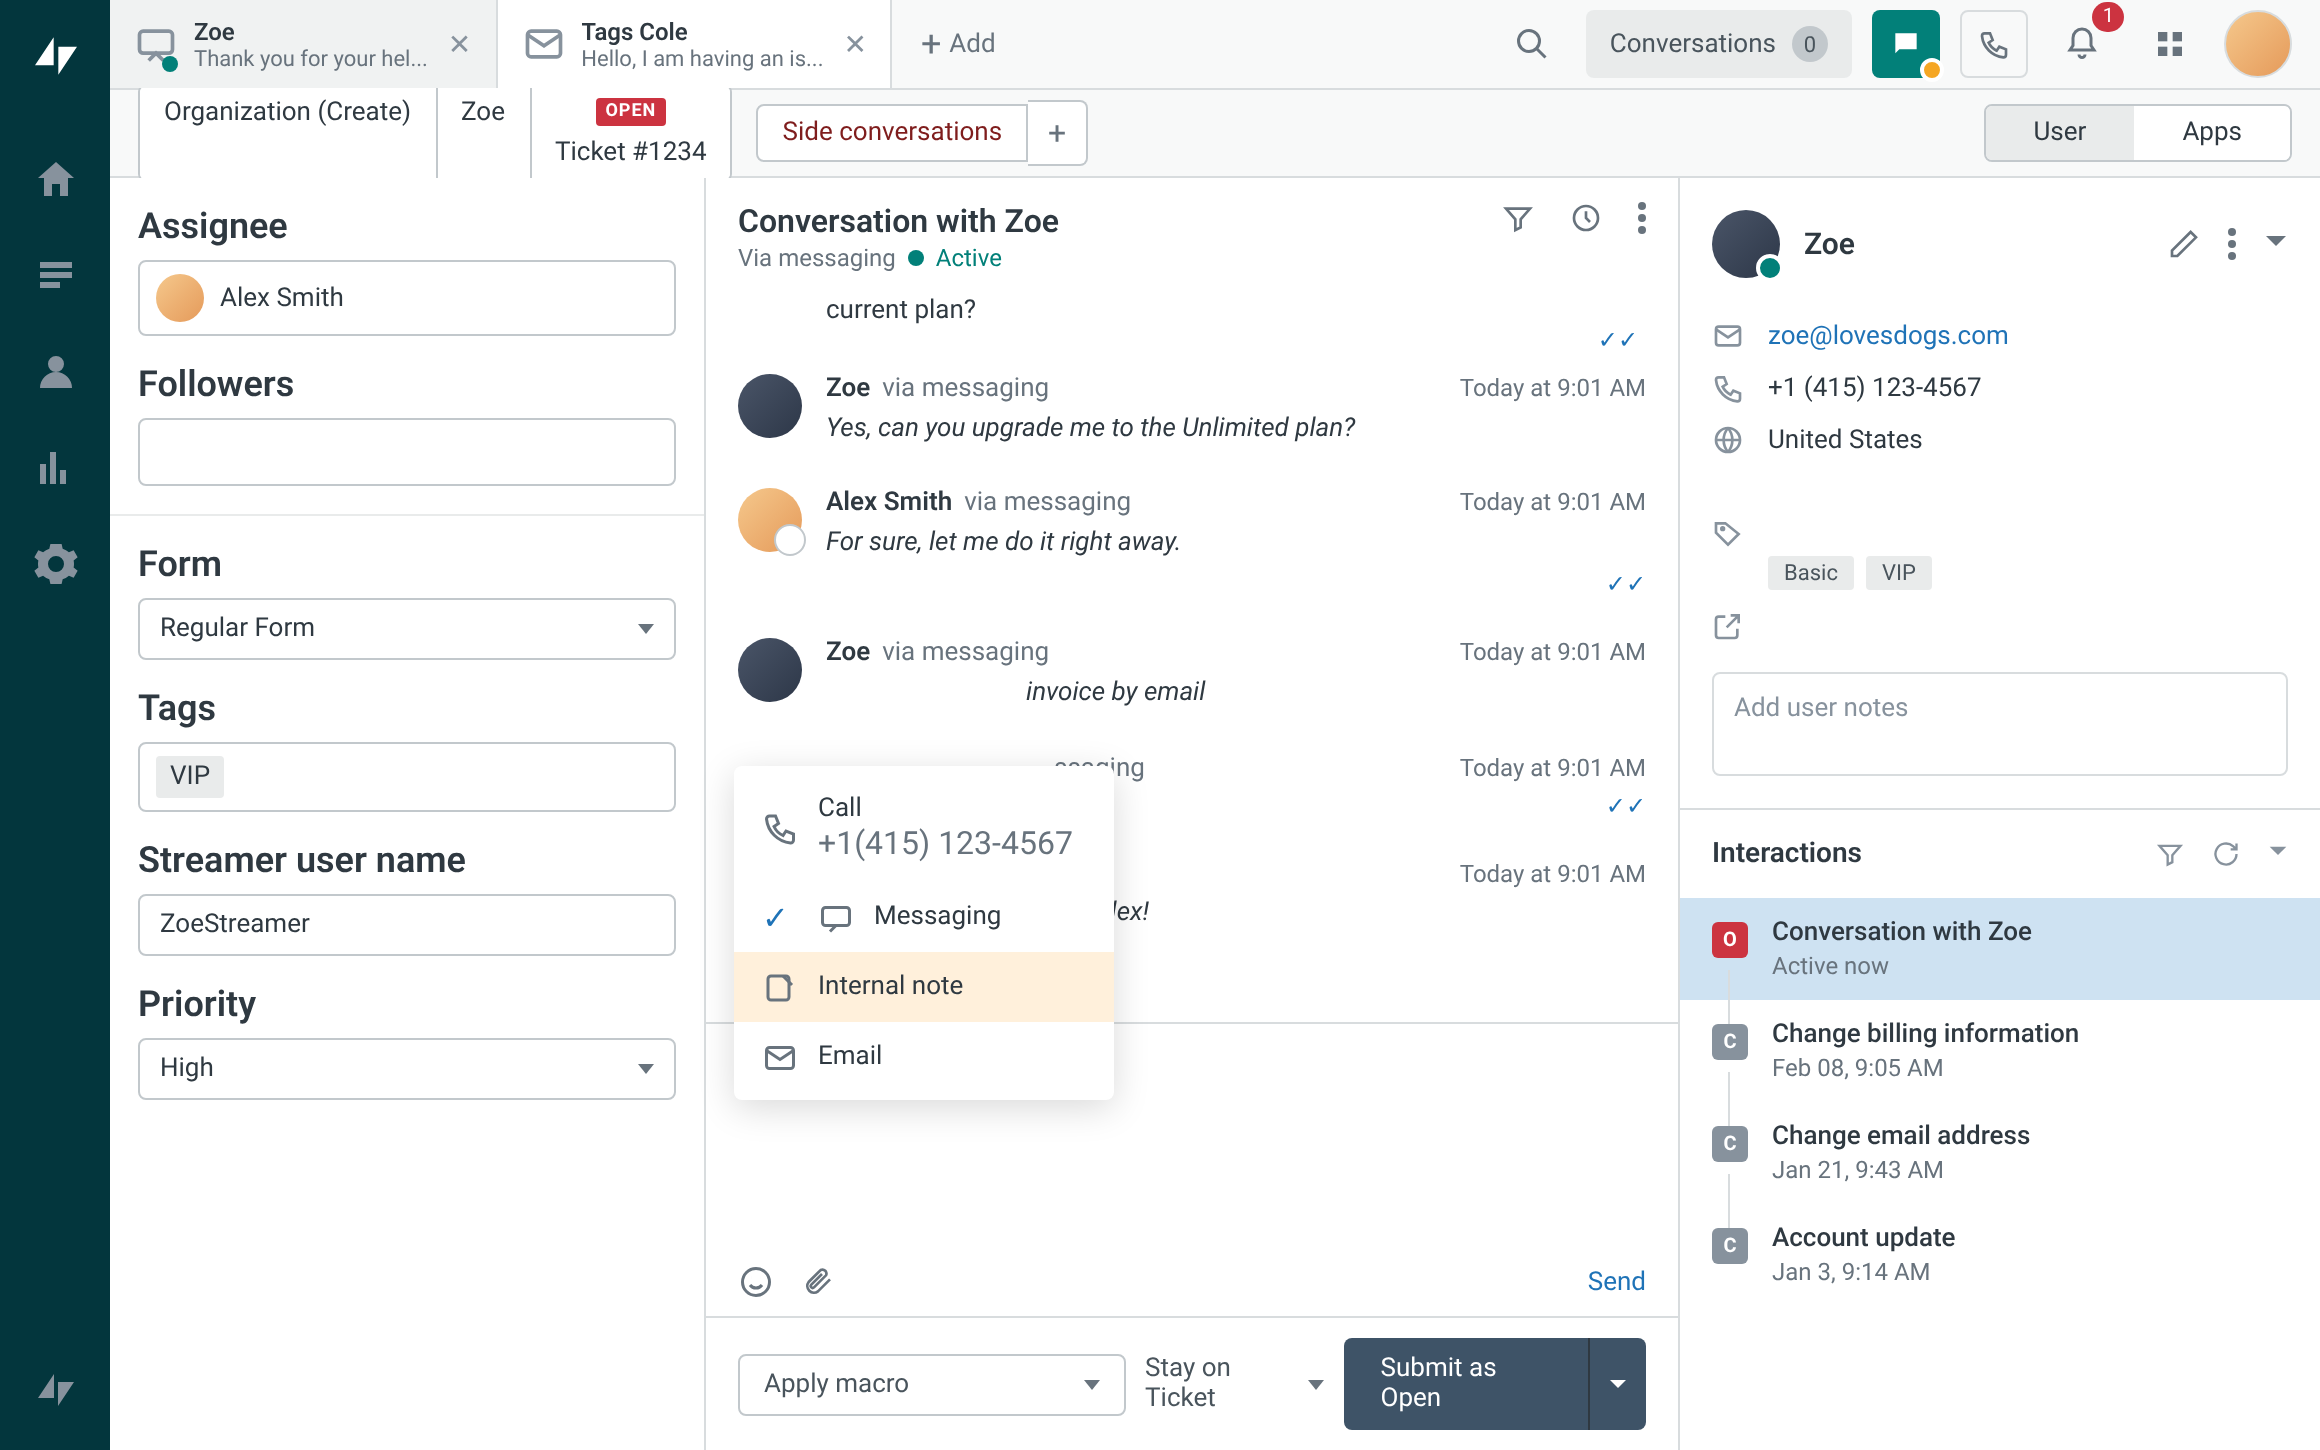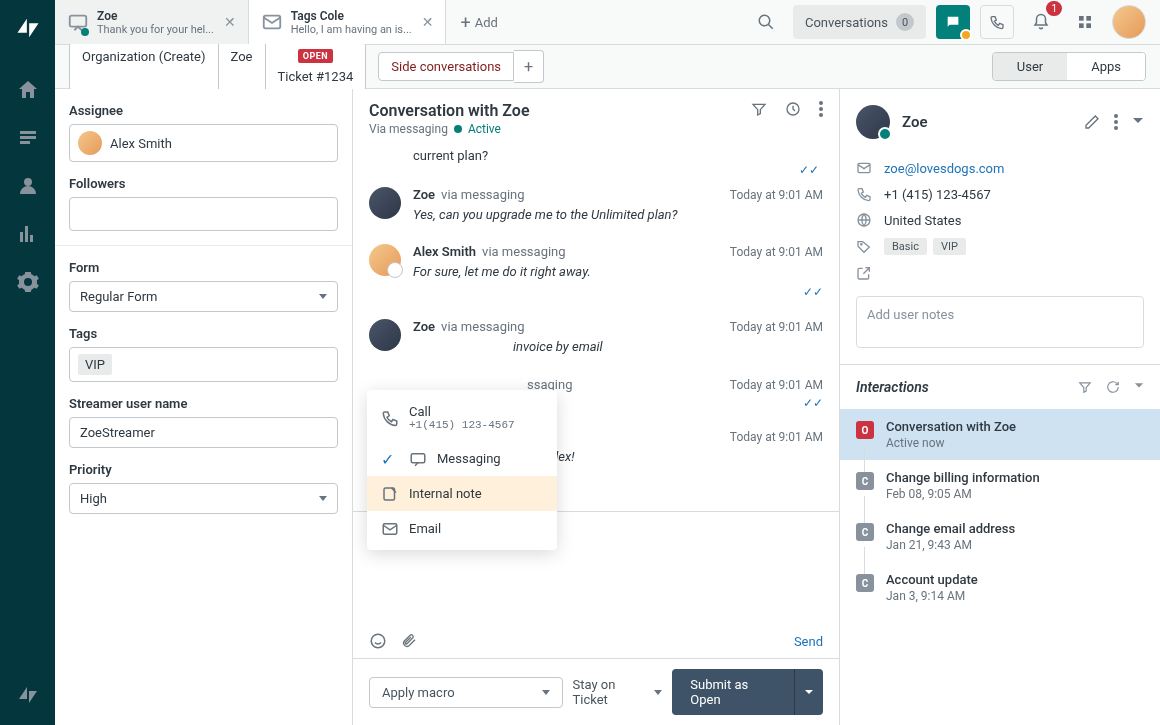--- a/index.html
+++ b/index.html
@@ -49,21 +49,21 @@
   .pill-side{border-radius:4px 0 0 4px; margin-left:12px;}
   .seg-right{ margin-left:auto; display:flex; border:1px solid #c2c8cc; border-radius:4px; overflow:hidden;}
   .seg{ padding:6px 24px; font-size:13px; cursor:pointer; background:#fff; color:#2f3941;}
   .seg.active{ background:#e9ebeb; }
   
   
   .cols { flex:1; display:flex; min-height:0; background:#fff;}
   
   
   .lpanel { width: 298px; border-right:1px solid #d8dcde; padding: 14px; overflow-y:auto; }
-  .field-label{ font-size:13px; font-weight:600; color:#2f3941; margin-bottom:6px; display:block;}
+  .field-label{ font-size:18px; font-weight:600; color:#2f3941; margin-bottom:6px; display:block;}
   .field{ margin-bottom:14px;}
   .pill-input{ border:1px solid #c2c8cc; border-radius:4px; padding:6px 8px; display:flex; align-items:center; gap:8px; background:#fff; min-height:34px;}
   .assignee-av{ width:24px; height:24px; border-radius:50%; background:linear-gradient(135deg,#f5c88c,#e59a5a);}
   .pill-input span{ font-size:13px; color:#2f3941;}
   .select{ border:1px solid #c2c8cc; border-radius:4px; padding:7px 10px; font-size:13px; color:#2f3941; display:flex; justify-content:space-between; align-items:center; background:#fff; cursor:pointer;}
   .select::after{content:'';width:0;height:0;border-left:4px solid transparent;border-right:4px solid transparent;border-top:5px solid #68737d;}
   .tag-chip{ background:#e9ebeb; font-size:11px; padding:3px 7px; border-radius:2px; color:#49545c; display:inline-block;}
   .text-input{ border:1px solid #c2c8cc; border-radius:4px; padding:7px 10px; font-size:13px; width:100%; color:#2f3941;}
   .lpanel hr{border:none;border-top:1px solid #e9ebeb; margin: 6px -14px 14px;}
   
@@ -90,21 +90,21 @@
   .msg-text{font-size:13px;color:#2f3941;margin-top:4px;line-height:1.4;font-style:italic;}
   .read-ticks{color:#1f73b7;font-size:12px;text-align:right;margin-top:4px;}
   .msg-fragment{padding-left:44px;font-size:13px;color:#2f3941;}
   
   
   .channel-pop{ position:absolute; left:0; bottom:175px; width:190px; background:#fff; box-shadow:0 4px 18px rgba(0,0,0,.15); border-radius:4px; z-index:5; padding:4px 0;}
   .ch-item{display:flex;align-items:center;gap:12px;padding:10px 14px;cursor:pointer;position:relative;}
   .ch-item.highlight{background:#fff0db;}
   .ch-icon{width:18px;height:18px;color:#68737d;flex-shrink:0;}
   .ch-text{font-size:13px;color:#2f3941;}
-  .ch-sub{font-size:11px;color:#68737d;font-family:Liberation Mono, monospace;}
+  .ch-sub{font-size:16px;color:#68737d;}
   .channel-pop{padding-left:28px;}
   .ch-item{margin-left:-28px;padding-left:42px;}
   .ch-item .lead{position:absolute;left:14px;top:50%;transform:translateY(-50%);}
   
   
   .composer-top{border-top:1px solid #d8dcde;padding:8px 16px;display:flex;align-items:center;gap:6px;font-size:13px;color:#2f3941;cursor:pointer;}
   .composer-top::after{content:'';width:0;height:0;border-left:4px solid transparent;border-right:4px solid transparent;border-top:5px solid #68737d;margin-left:4px;}
   .comp-area{flex:0 0 80px;}
   .comp-actions{display:flex;align-items:center;padding:8px 16px;gap:14px;color:#68737d;}
   .comp-actions .send{margin-left:auto;color:#1f73b7;font-size:13px;cursor:pointer;}
@@ -124,24 +124,24 @@
   .user-av{width:34px;height:34px;border-radius:50%;background:linear-gradient(135deg,#4a5568,#2d3748);position:relative;}
   .user-av::after{content:'';position:absolute;right:-2px;bottom:-2px;width:10px;height:10px;border-radius:50%;background:#028079;border:2px solid #fff;}
   .user-name{font-size:15px;font-weight:600;color:#2f3941;}
   .user-head-icons{margin-left:auto;display:flex;gap:14px;color:#68737d;}
   .user-head-icons span{cursor:pointer;}
   .user-rows{padding:0 16px;}
   .urow{display:flex;align-items:center;gap:12px;padding:5px 0;font-size:13px;color:#2f3941;}
   .urow .uicon{width:16px;height:16px;color:#87929d;flex-shrink:0;}
   .urow a{color:#1f73b7;text-decoration:none;}
   .badges{display:flex;gap:6px;}
-  .badge{background:#e9ebeb;font-size:11px;padding:2px 8px;border-radius:2px;color:#49545c;}
+  .badge{background:#e9ebeb;font-size:11px;padding:2px 8px;border-radius:2px;color:#49545c;margin-top:40px;}
   .notes{margin:10px 16px 16px;border:1px solid #d8dcde;border-radius:4px;padding:10px;font-size:13px;color:#87929d;min-height:52px;cursor:text;}
   
-  .inter-head{border-top:1px solid #d8dcde;padding:14px 16px;display:flex;align-items:center;font-style:italic;}
+  .inter-head{border-top:1px solid #d8dcde;padding:14px 16px;display:flex;align-items:center;}
   .inter-title{font-size:14px;font-weight:600;color:#2f3941;}
   .inter-icons{margin-left:auto;display:flex;gap:14px;color:#87929d;}
   .inter-list{flex:1;overflow-y:auto;}
   .iitem{display:flex;gap:12px;padding:10px 16px;position:relative;cursor:pointer;}
   .iitem.active{background:#cee2f2;}
   .ibadge{width:18px;height:18px;border-radius:3px;background:#87929d;color:#fff;font-size:10px;font-weight:700;display:flex;align-items:center;justify-content:center;flex-shrink:0;margin-top:2px;}
   .ibadge.open{background:#cc3340;}
   .iline{position:absolute;left:24px;top:36px;bottom:-14px;width:1px;background:#d8dcde;}
   .iitem:last-child .iline{display:none;}
   .ititle{font-size:13px;color:#2f3941;font-weight:500;}

